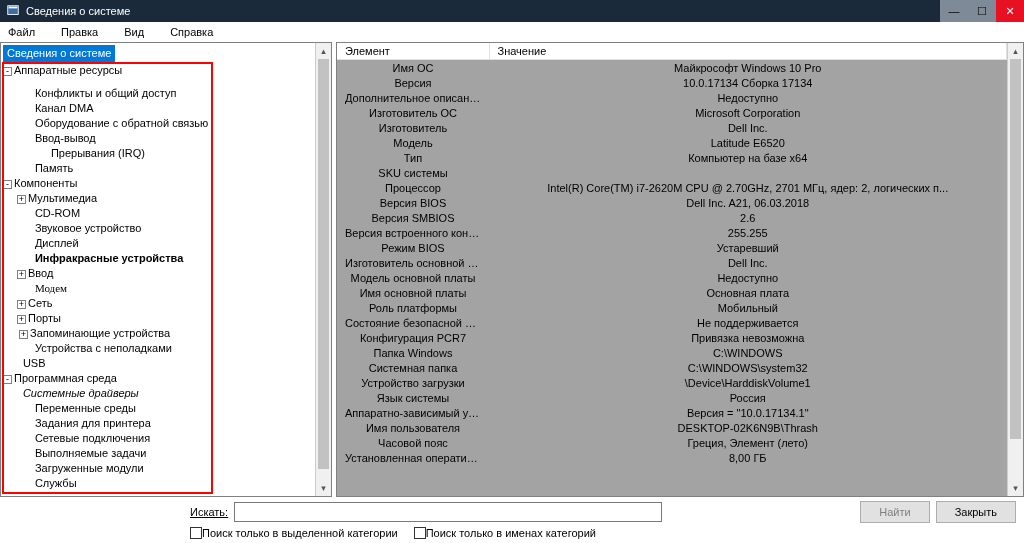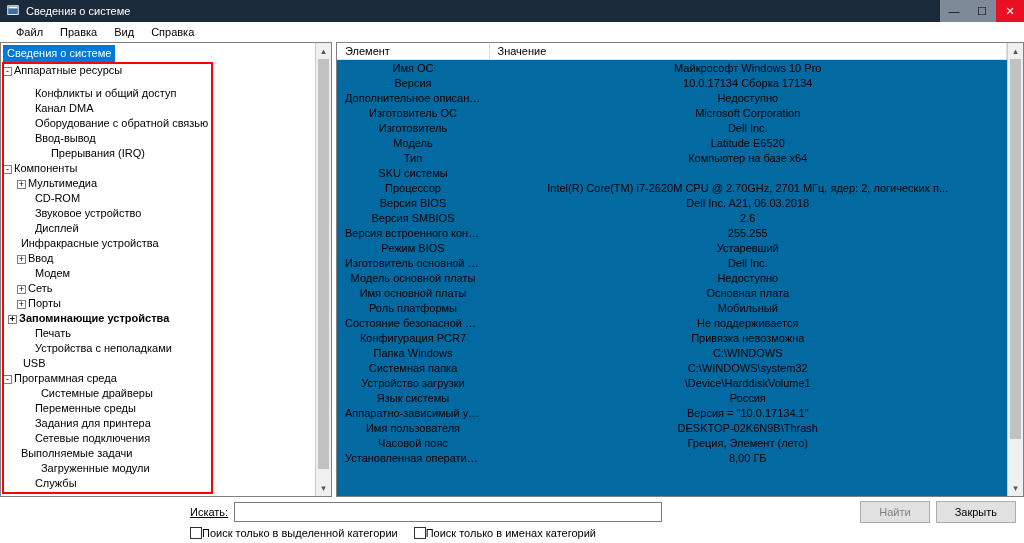--- a/index.html
+++ b/index.html
@@ -4,37 +4,37 @@
 <style>
   * { box-sizing: border-box; margin: 0; padding: 0; }
   html, body { width: 1024px; height: 543px; font-family: "Segoe UI", Tahoma, sans-serif; font-size: 11px; background: #fff; overflow: hidden; }
   .titlebar { height: 22px; background: #1b2a3a; color: #fff; display: flex; align-items: center; justify-content: space-between; }
   .titlebar-left { display: flex; align-items: center; gap: 6px; padding-left: 6px; }
   .app-icon { width: 14px; height: 14px; display: inline-flex; }
   .titlebar-title { font-size: 11px; }
   .win-controls { display: flex; height: 100%; }
   .win-btn { width: 28px; height: 100%; display: flex; align-items: center; justify-content: center; color: #000; background: #7e8a97; }
   .win-btn.close { background: #e81123; color: #fff; }
-  .menubar { height: 20px; background: #fff; display: flex; align-items: center; padding-left: 16px; gap: 17px; border-bottom: 0px solid #ccc; text-align: right; }
+  .menubar { height: 20px; background: #fff; display: flex; align-items: center; padding-left: 8px; gap: 26px; border-bottom: 0px solid #ccc; text-align: right; }
   .menu-item { font-size: 11px; color: #000; }
   .content { display: flex; height: 455px; }
   .tree-panel { width: 332px; border: 1px solid #808080; position: relative; background: #fff; display: flex; }
   .tree-inner { flex: 1; overflow: hidden; padding: 2px 0; }
   .tree-root-sel { background: #0078d7; color: #fff; padding: 1px 4px; display: inline-block; margin-left: 2px; margin-bottom: 1px; }
   .tree-node { position: relative; white-space: nowrap; font-size: 11px; line-height: 15px; color: #000; }
   .tree-node .connector { color: #808080; font-family: monospace; display: inline-block; }
   .tree-node .toggle { display: inline-block; width: 9px; height: 9px; border: 1px solid #808080; font-size: 9px; line-height: 7px; text-align: center; margin: 0 2px; background: #fff; color: #000; }
   .red-box { position: absolute; border: 2px solid #ff0000; top: 19px; left: 1px; right: 118px; bottom: 2px; pointer-events: none; }
   .vscroll { width: 16px; background: #f0f0f0; border-left: 1px solid #ccc; position: relative; }
   .vscroll .thumb { position: absolute; left: 2px; right: 2px; top: 16px; height: 410px; background: #c2c2c2; border-radius: 0; }
   .vscroll .arrow { position: absolute; left: 0; right: 0; height: 16px; text-align: center; font-size: 9px; line-height: 16px; color: #555; }
   .vscroll .arrow.up { top: 0; }
   .vscroll .arrow.down { bottom: 0; }
   .splitter-gap { width: 4px; }
-  .detail-panel { flex: 1; border: 1px solid #808080; background: #0369a1; display: flex; }
+  .detail-panel { flex: 1; border: 1px solid #808080; background: #a3a3a3; display: flex; }
   .table-wrap { flex: 1; overflow: hidden; padding: 0; }
   table.detail { width: 100%; border-collapse: collapse; table-layout: fixed; }
   table.detail th { text-align: left; font-weight: normal; padding: 2px 8px; background: #fff; border-right: 1px solid #e0e0e0; border-bottom: 1px solid #e0e0e0; font-size: 11px; position: relative; }
   table.detail th:first-child { width: 152px; }
   table.detail td { padding: 1.5px 8px; font-size: 11px; white-space: nowrap; overflow: hidden; text-overflow: ellipsis; text-align: center; }
   .footer { height: 46px; padding: 4px 8px 2px 190px; }
   .search-row { display: flex; align-items: center; gap: 6px; margin-bottom: 4px; }
   .search-label { text-decoration: underline; text-decoration-color: transparent; }
   .search-label .ul { text-decoration: underline; }
   .search-input { width: 428px; height: 20px; border: 1px solid #7a7a7a; padding: 0 4px; font-size: 11px; }
@@ -80,41 +80,41 @@
 
   <div class="tree-panel">
     <div class="tree-inner" id="tree-inner">
         <div class="tree-node"><span class="tree-root-sel">Сведения о системе</span></div>
         <div class="tree-node"><span class="toggle">-</span><span>Аппаратные ресурсы</span></div>
         <div class="tree-node" style="padding-left:14px;margin-top:8px;"><span class="connector">&nbsp;&nbsp;&nbsp;</span><span>Конфликты и общий доступ</span></div>
         <div class="tree-node" style="padding-left:14px;"><span class="connector">&nbsp;&nbsp;&nbsp;</span><span>Канал DMA</span></div>
         <div class="tree-node" style="padding-left:14px;"><span class="connector">&nbsp;&nbsp;&nbsp;</span><span>Оборудование с обратной связью</span></div>
         <div class="tree-node" style="padding-left:14px;"><span class="connector">&nbsp;&nbsp;&nbsp;</span><span>Ввод-вывод</span></div>
         <div class="tree-node" style="padding-left:30px;"><span class="connector">&nbsp;&nbsp;&nbsp;</span><span>Прерывания (IRQ)</span></div>
+        <div class="tree-node" style="padding-left:14px;"><span class="connector">&nbsp;&nbsp;&nbsp;</span><span>Память</span></div>
         <div class="tree-node"><span class="toggle">-</span><span>Компоненты</span></div>
         <div class="tree-node" style="padding-left:14px;"><span class="connector"></span><span class="toggle">+</span><span>Мультимедиа</span></div>
         <div class="tree-node" style="padding-left:14px;"><span class="connector">&nbsp;&nbsp;&nbsp;</span><span>CD-ROM</span></div>
         <div class="tree-node" style="padding-left:14px;"><span class="connector">&nbsp;&nbsp;&nbsp;</span><span>Звуковое устройство</span></div>
         <div class="tree-node" style="padding-left:14px;"><span class="connector">&nbsp;&nbsp;&nbsp;</span><span>Дисплей</span></div>
-        <div class="tree-node" style=""><span class="connector">&nbsp;&nbsp;&nbsp;</span><span>Инфракрасные устройства</span></div>
+        <div class="tree-node" style="padding-left:14px;font-weight:bold;"><span class="connector">&nbsp;&nbsp;&nbsp;</span><span>Инфракрасные устройства</span></div>
         <div class="tree-node" style="padding-left:14px;"><span class="connector"></span><span class="toggle">+</span><span>Ввод</span></div>
-        <div class="tree-node" style="padding-left:14px;"><span class="connector">&nbsp;&nbsp;&nbsp;</span><span>Модем</span></div>
+        <div class="tree-node" style="padding-left:14px;font-family:Liberation Serif, serif;"><span class="connector">&nbsp;&nbsp;&nbsp;</span><span>Модем</span></div>
         <div class="tree-node" style="padding-left:14px;"><span class="connector"></span><span class="toggle">+</span><span>Сеть</span></div>
         <div class="tree-node" style="padding-left:14px;"><span class="connector"></span><span class="toggle">+</span><span>Порты</span></div>
-        <div class="tree-node" style="padding-left:5px;font-weight:bold;"><span class="connector"></span><span class="toggle">+</span><span>Запоминающие устройства</span></div>
-        <div class="tree-node" style="padding-left:14px;"><span class="connector">&nbsp;&nbsp;&nbsp;</span><span>Печать</span></div>
+        <div class="tree-node" style="padding-left:16px;"><span class="connector"></span><span class="toggle">+</span><span>Запоминающие устройства</span></div>
         <div class="tree-node" style="padding-left:14px;"><span class="connector">&nbsp;&nbsp;&nbsp;</span><span>Устройства с неполадками</span></div>
         <div class="tree-node" style="padding-left:2px;"><span class="connector">&nbsp;&nbsp;&nbsp;</span><span>USB</span></div>
         <div class="tree-node"><span class="toggle">-</span><span>Программная среда</span></div>
-        <div class="tree-node" style="padding-left:20px;"><span class="connector">&nbsp;&nbsp;&nbsp;</span><span>Системные драйверы</span></div>
+        <div class="tree-node" style="padding-left:2px;font-style:italic;"><span class="connector">&nbsp;&nbsp;&nbsp;</span><span>Системные драйверы</span></div>
         <div class="tree-node" style="padding-left:14px;"><span class="connector">&nbsp;&nbsp;&nbsp;</span><span>Переменные среды</span></div>
         <div class="tree-node" style="padding-left:14px;"><span class="connector">&nbsp;&nbsp;&nbsp;</span><span>Задания для принтера</span></div>
         <div class="tree-node" style="padding-left:14px;"><span class="connector">&nbsp;&nbsp;&nbsp;</span><span>Сетевые подключения</span></div>
-        <div class="tree-node" style=""><span class="connector">&nbsp;&nbsp;&nbsp;</span><span>Выполняемые задачи</span></div>
-        <div class="tree-node" style="padding-left:20px;"><span class="connector">&nbsp;&nbsp;&nbsp;</span><span>Загруженные модули</span></div>
+        <div class="tree-node" style="padding-left:14px;"><span class="connector">&nbsp;&nbsp;&nbsp;</span><span>Выполняемые задачи</span></div>
+        <div class="tree-node" style="padding-left:14px;"><span class="connector">&nbsp;&nbsp;&nbsp;</span><span>Загруженные модули</span></div>
         <div class="tree-node" style="padding-left:14px;"><span class="connector">&nbsp;&nbsp;&nbsp;</span><span>Службы</span></div>
       </div>
     <div class="vscroll">
       <div class="arrow up">▴</div>
       <div class="thumb"></div>
       <div class="arrow down">▾</div>
     </div>
     <div class="red-box"></div>
   </div>
   <div class="splitter-gap"></div>

